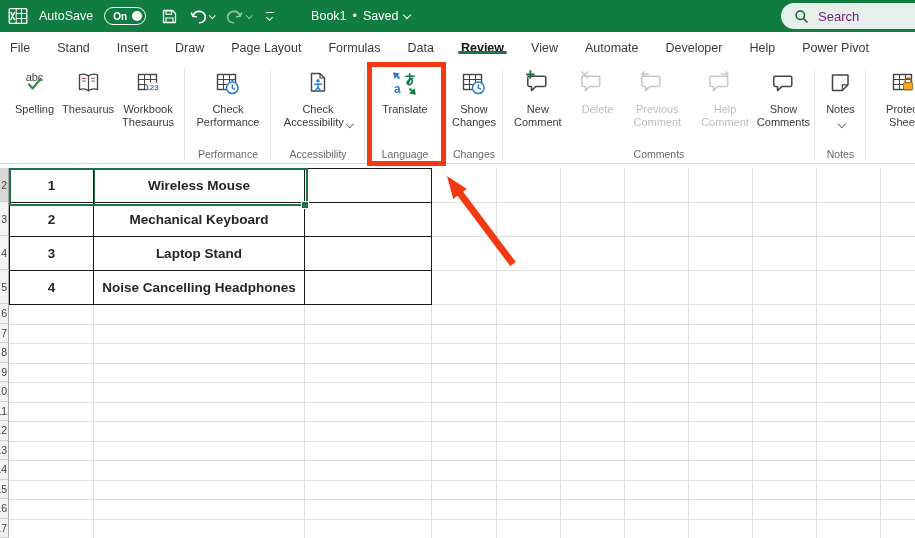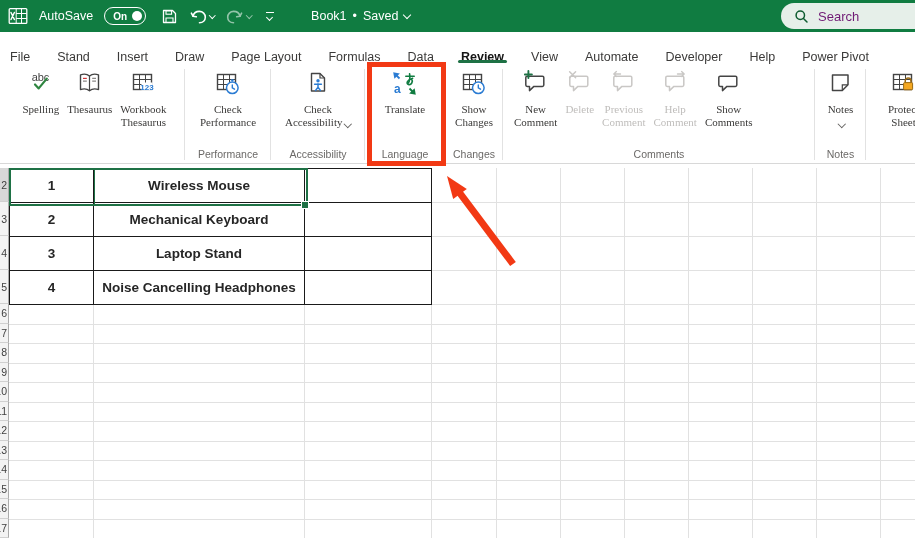--- a/index.html
+++ b/index.html
@@ -20,36 +20,36 @@
   .chev-xs{width:3.5px;height:3.5px;margin-top:-2px;}
   .ovl{display:inline-block;width:8px;height:8px;border-top:1.6px solid #fff;position:relative;}
   .ovl::after{content:"";position:absolute;left:1px;top:2px;width:4px;height:4px;
               border-right:1.4px solid #fff;border-bottom:1.4px solid #fff;transform:rotate(45deg);}
   .doc-title{display:flex;align-items:center;gap:6px;font-size:12.5px;color:#fff;margin-left:26px;}
   #search-box{position:absolute;right:0;top:3px;width:134px;height:26px;background:#E6EFE9;
               border-radius:13px 0 0 13px;display:flex;align-items:center;gap:9px;
               padding-left:13px;box-sizing:border-box;color:#701a75;font-size:13px;}
   
   #tabsrow{position:absolute;left:0;top:32px;width:915px;height:32px;background:#fff;
-           display:flex;align-items:flex-end;padding-left:10px;box-sizing:border-box;}
+           display:flex;align-items:center;padding-left:10px;box-sizing:border-box;}
   .tab{position:relative;display:flex;align-items:center;margin-right:27px;font-size:12.5px;color:#3B3A39;white-space:nowrap;}
   .tab.active{font-weight:700;color:#161616;}
   .tab.active::after{content:"";position:absolute;left:-3px;right:-3px;bottom:1px;height:3px;
                      background:#1E7145;border-radius:2px;}
   
   #ribbon{position:absolute;left:0;top:64px;width:915px;height:100px;background:#fff;
           border-bottom:1px solid #D8D8D8;display:flex;align-items:stretch;padding-left:4px;box-sizing:border-box;}
   .rgroup{position:relative;flex:0 0 auto;box-sizing:border-box;}
   .rgroup::after{content:"";position:absolute;right:0;top:5px;bottom:3px;width:1px;background:#E2E2E2;}
   .rbtns{display:flex;justify-content:center;align-items:flex-start;gap:2px;padding-top:5px;width:100%;box-sizing:border-box;}
   .rbtns.left{justify-content:flex-start;padding-left:8px;}
   .rbtn{display:flex;flex-direction:column;align-items:center;padding:1px 3px;border-radius:3px;}
   .ric{height:33px;display:flex;justify-content:center;}
-  .rlabel{font-size:11px;line-height:13px;color:#3B3A39;text-align:center;white-space:nowrap;font-family:Liberation Serif, serif;}
-  .rbtn.disabled .rlabel{color:#BFBDBB;}
+  .rlabel{font-size:11px;line-height:13px;color:#3B3A39;text-align:center;white-space:nowrap;}
+  .rbtn.disabled .rlabel{color:#BFBDBB;margin-left:12px;}
   .chev-dark{width:4.5px;height:4.5px;border-color:#5F5D5B;display:inline-block;margin-left:3px;}
   .glabel{position:absolute;bottom:3px;left:0;right:0;text-align:center;font-size:10.5px;color:#6B6967;white-space:nowrap;}
   
   #sheet{position:absolute;left:0;top:165px;width:915px;height:373px;background:#fff;overflow:hidden;}
   .rowhead{position:absolute;left:0;width:9px;background:#F3F3F3;border-bottom:1px solid #D0D0D0;
            border-right:1px solid #ABABAB;color:#3F3F3F;font-size:10.5px;display:flex;align-items:center;
            justify-content:flex-end;padding-right:1px;overflow:hidden;box-sizing:border-box;}
   .rowhead.sel{background:#D8D8D8;}
   .gl{position:absolute;background:#E1E1E1;}
   #dtable{position:absolute;left:9px;top:3px;display:grid;grid-template-columns:84px 211px 127px;

